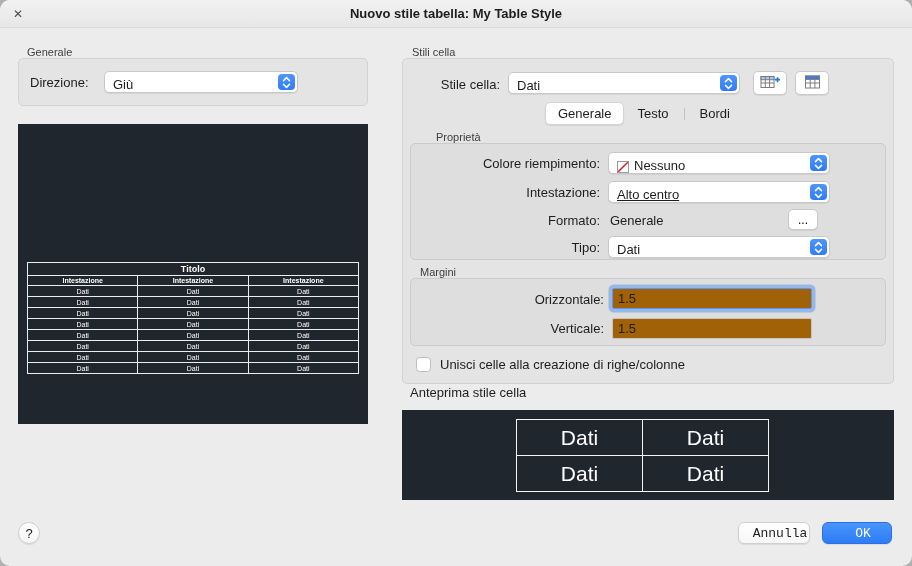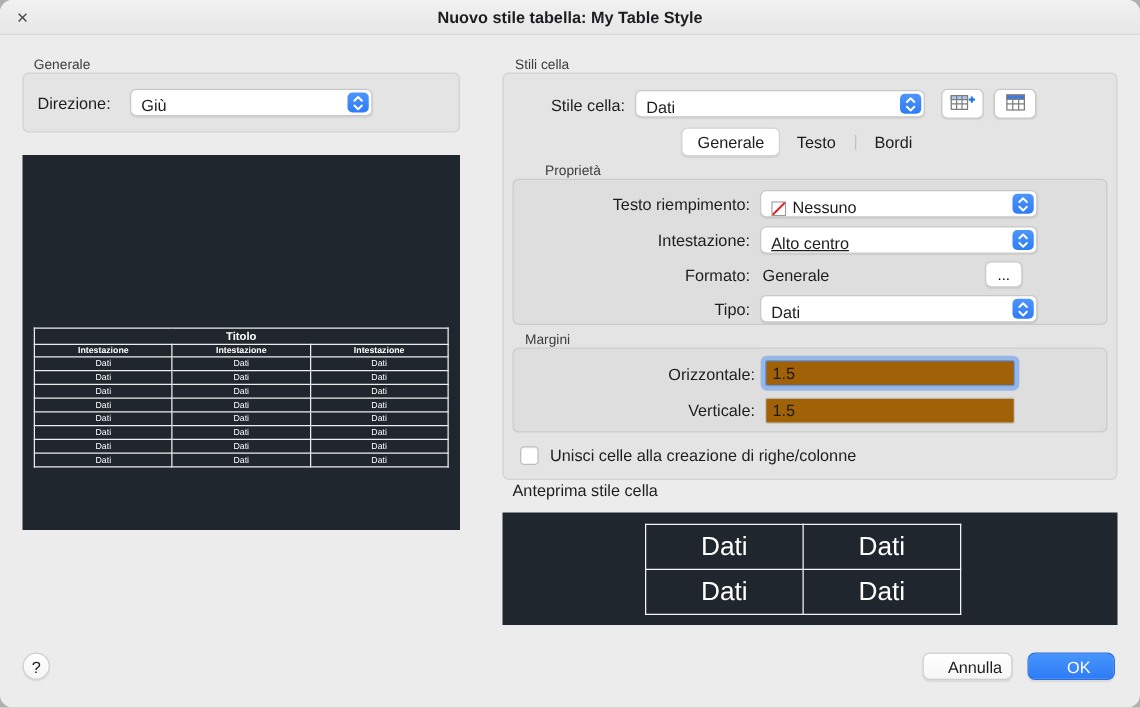--- a/index.html
+++ b/index.html
@@ -81,21 +81,21 @@
   .ptable { position: absolute; border-collapse: collapse; color: #fff; table-layout: fixed; width: 332px; }
   .ptable td { border: 1px solid #ededed; text-align: center; vertical-align: middle; padding: 0; overflow: hidden; white-space: nowrap; }
   .pt-title { height: 13px; font-size: 9px; font-weight: bold; }
   .pt-head  { height: 10px; font-size: 7px; font-weight: bold; }
   .pt-cell  { height: 11px; font-size: 7px; }
 
   .cptable { position: absolute; border-collapse: collapse; color: #fff; }
   .cptable td { border: 1px solid #f4f4f4; width: 126px; height: 36px; text-align: center; vertical-align: middle; font-size: 21px; }
 
   .push-btn {
-    position: absolute; height: 22px; border-radius: 6px; font-size: 13px; font-family: Liberation Sans, sans-serif;
+    position: absolute; height: 22px; border-radius: 6px; font-size: 13px; font-family: Liberation Mono, monospace;
     border: 1px solid #cfcfcf; background: linear-gradient(#ffffff, #f6f6f6);
     box-shadow: 0 1px 1px rgba(0,0,0,0.08); color: #1d1d1f; padding-left: 12px;
   }
   .push-btn.primary {
     background: linear-gradient(#4795fc, var(--accent, #2d79f4));
     border-color: #2b6fe2; color: #fff;
   }
   .help-btn {
     position: absolute; left: 18px; top: 522px; width: 22px; height: 22px; border-radius: 50%;
     background: linear-gradient(#ffffff, #f5f5f5); border: 1px solid #cfcfcf;
@@ -222,21 +222,21 @@
   <div class="tabs">
     <div class="tab active">Generale</div>
     <div class="tab">Testo</div>
     <div class="tab-sep"></div>
     <div class="tab">Bordi</div>
   </div>
 
   <div class="gbox-label" style="left:420px; top:131px;margin-left:16px;">Proprietà</div>
   <div class="gbox inner" style="left:410px; top:143px; width:476px; height:117px;"></div>
 
-  <div class="form-label" style="left:410px; top:156px; width:190px;">Testo riempimento:</div>
+  <div class="form-label" style="left:410px; top:156px; width:190px;">Colore riempimento:</div>
   <div class="popup" style="left:608px; top:152px; width:222px;">
     <span class="swatch">
       <svg width="12" height="12" viewBox="0 0 12 12">
           <rect x="0.5" y="0.5" width="11" height="11" fill="#fff" stroke="#9a9a9a"></rect>
           <line x1="1.2" y1="10.8" x2="10.8" y2="1.2" stroke="#e02020" stroke-width="1.6"></line>
         </svg>
     </span>
     <span>Nessuno</span>
     <span class="popup-chev">
       <svg width="9" height="13" viewBox="0 0 9 13">

